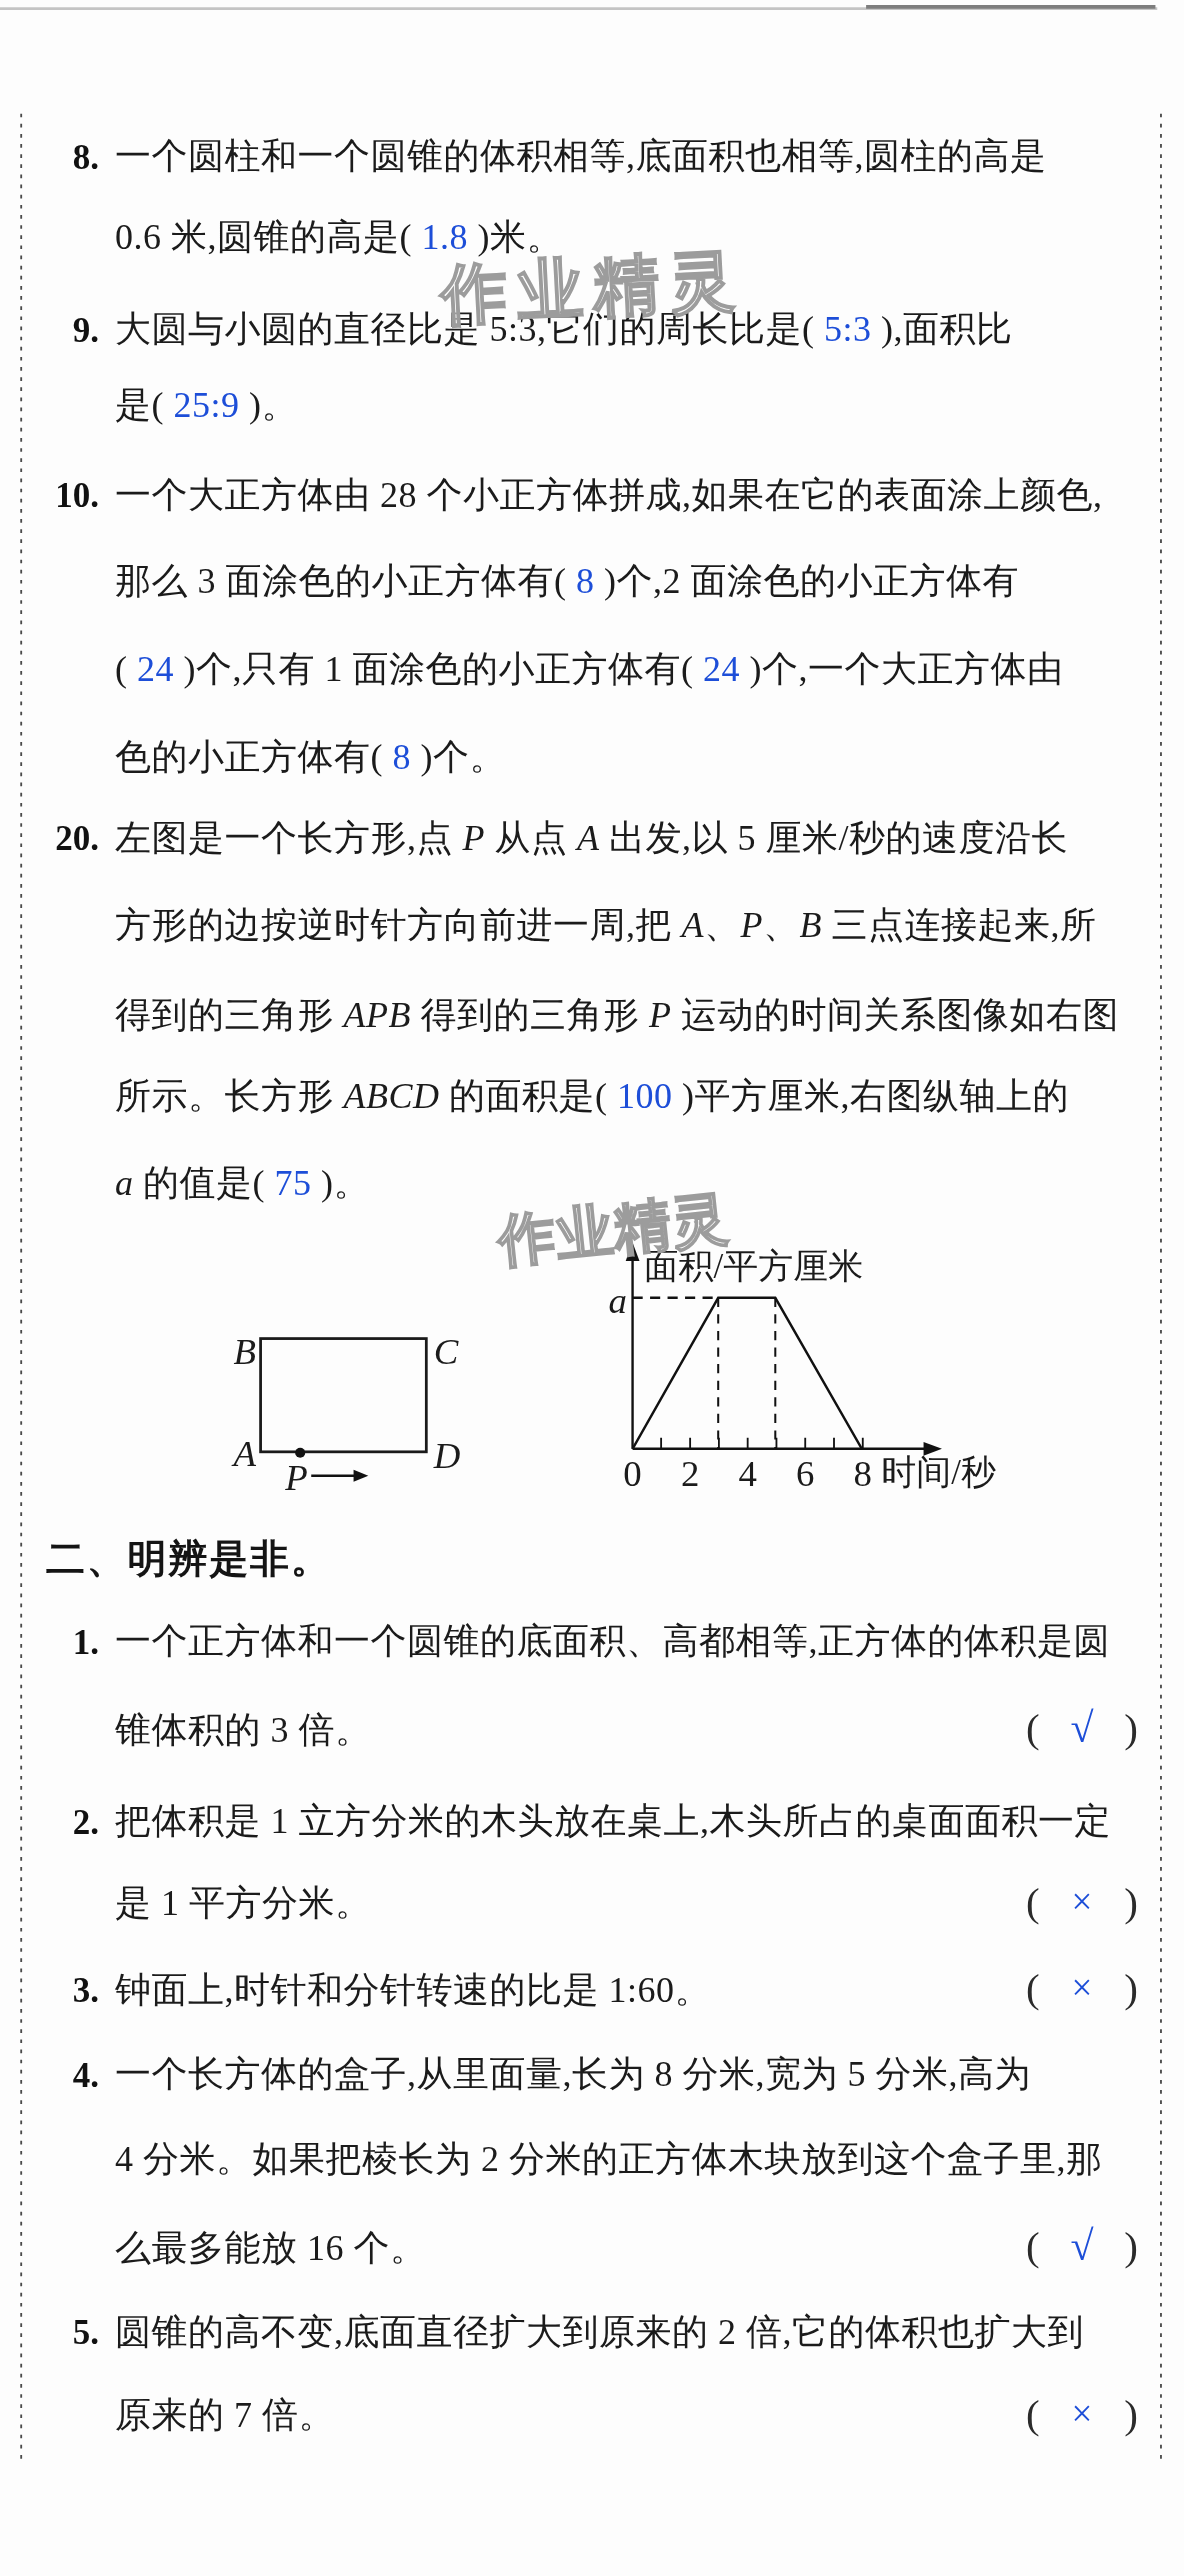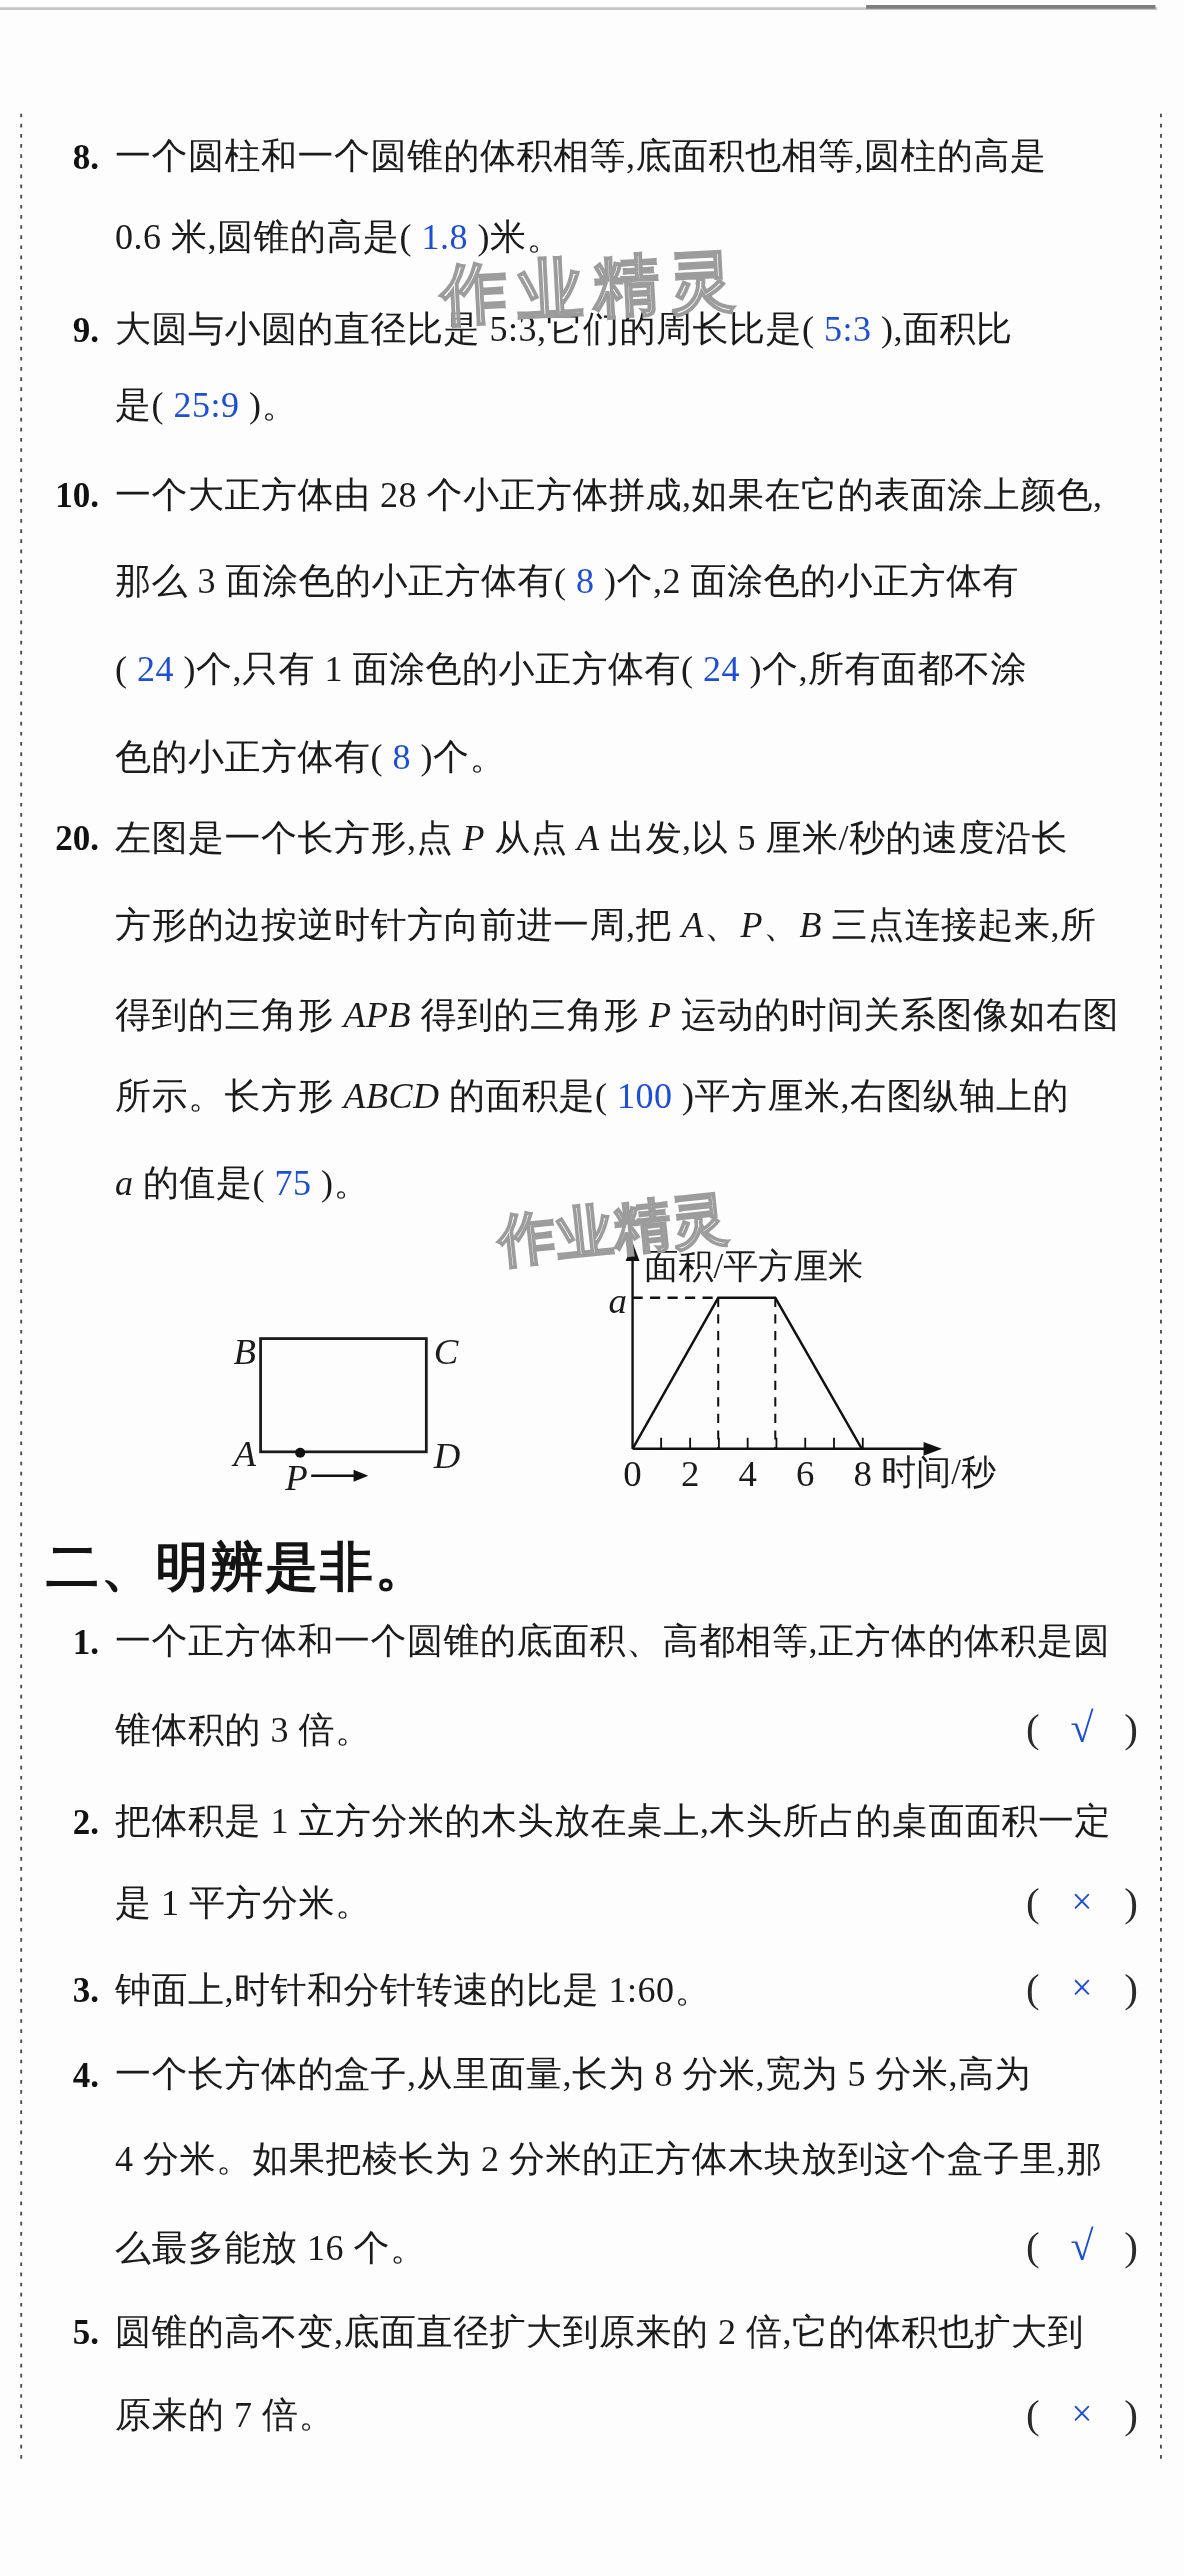--- a/index.html
+++ b/index.html
@@ -13,21 +13,21 @@
     font-size:36px;line-height:1.18;letter-spacing:0.5px;
     color:#1b1b1b;white-space:pre;text-align:right;
   }
   .qnum{
     position:absolute;left:51px;width:48px;text-align:right;
     font-size:35px;font-weight:bold;color:#111;line-height:1.1;
   }
   .heading{
     position:absolute;left:46px;
     font-family:"Liberation Sans","DejaVu Sans",sans-serif;
-    font-size:53px;font-weight:bold;color:#141414;letter-spacing:1.8px;
+    font-size:39px;font-weight:bold;color:#141414;letter-spacing:1.8px;
   }
   .ans{color:#1d4ed8;}
   .it{font-style:italic;font-family:"Liberation Serif",serif;}
   .tf{
     position:absolute;left:1026px;width:112px;height:55px;
     display:flex;justify-content:space-between;align-items:center;
     font-size:41px;color:#2b2b2b;
   }
   .tf .ans{font-size:37px;}
   .tf .mkck{font-size:42px;}
@@ -61,21 +61,21 @@
 <div class="line" style="top:135px"><span>一个圆柱和一个圆锥的体积相等,底面积也相等,圆柱的高是</span></div>
 <div class="line" style="top:216px"><span>0.6 米,圆锥的高是( </span><span class="ans">1.8</span><span> )米。</span></div>
 
 <div class="qnum" style="top:312px">9.</div>
 <div class="line" style="top:308px"><span>大圆与小圆的直径比是 5:3,它们的周长比是( </span><span class="ans">5:3</span><span> ),面积比</span></div>
 <div class="line" style="top:384px"><span>是( </span><span class="ans">25:9</span><span> )。</span></div>
 
 <div class="qnum" style="top:477px">10.</div>
 <div class="line" style="top:474px"><span>一个大正方体由 28 个小正方体拼成,如果在它的表面涂上颜色,</span></div>
 <div class="line" style="top:560px"><span>那么 3 面涂色的小正方体有( </span><span class="ans">8</span><span> )个,2 面涂色的小正方体有</span></div>
-<div class="line" style="top:648px"><span>( </span><span class="ans">24</span><span> )个,只有 1 面涂色的小正方体有( </span><span class="ans">24</span><span> )个,所有面都不涂</span></div>
+<div class="line" style="top:648px"><span>( </span><span class="ans">24</span><span> )个,只有 1 面涂色的小正方体有( </span><span class="ans">24</span><span> )个,一个大正方体由</span></div>
 <div class="line" style="top:736px"><span>色的小正方体有( </span><span class="ans">8</span><span> )个。</span></div>
 
 <div class="qnum" style="top:820px">20.</div>
 <div class="line" style="top:817px"><span>左图是一个长方形,点 </span><span class="it">P</span><span> 从点 </span><span class="it">A</span><span> 出发,以 5 厘米/秒的速度沿长</span></div>
 <div class="line" style="top:904px"><span>方形的边按逆时针方向前进一周,把 </span><span class="it">A</span><span>、</span><span class="it">P</span><span>、</span><span class="it">B</span><span> 三点连接起来,所</span></div>
 <div class="line" style="top:994px"><span>得到的三角形 </span><span class="it">APB</span><span> 得到的三角形 </span><span class="it">P</span><span> 运动的时间关系图像如右图</span></div>
 <div class="line" style="top:1075px"><span>所示。长方形 </span><span class="it">ABCD</span><span> 的面积是( </span><span class="ans">100</span><span> )平方厘米,右图纵轴上的</span></div>
 <div class="line" style="top:1162px"><span class="it">a</span><span> 的值是( </span><span class="ans">75</span><span> )。</span></div>
 
 <svg class="svgfig" style="left:221px;top:1318px" width="267" height="194" viewBox="0 0 290 210">

